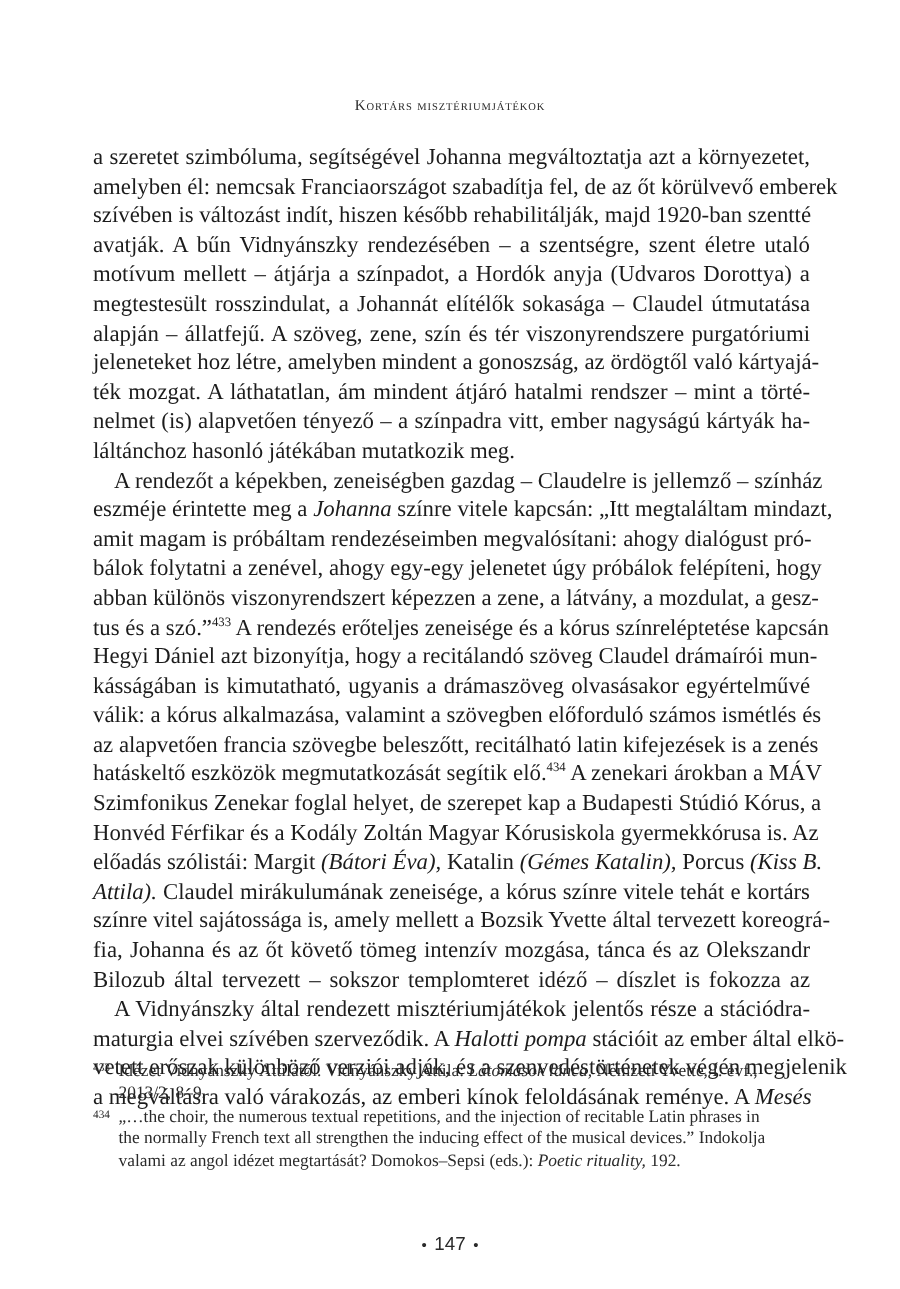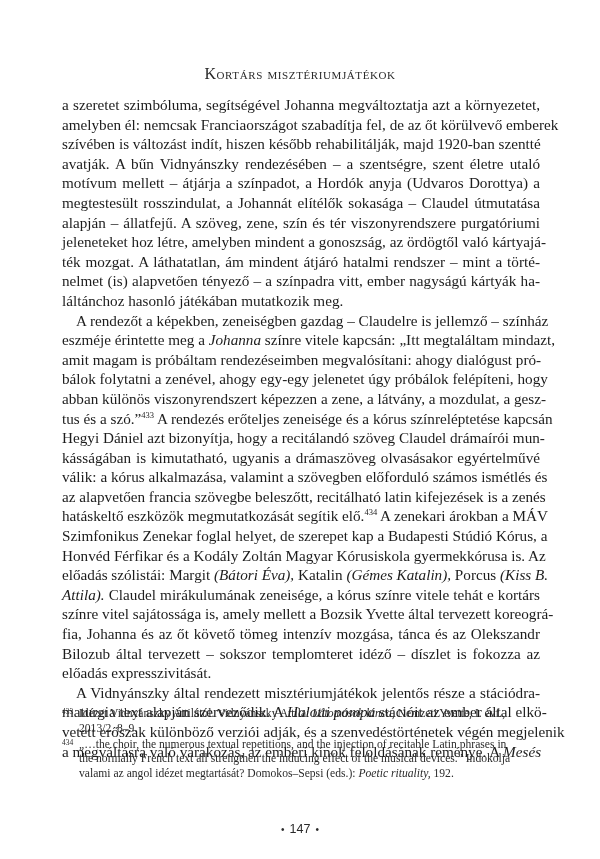--- a/index.html
+++ b/index.html
@@ -20,21 +20,21 @@
       left: 0; top: 0;
       width: 600px; height: 859px;
     }
     .running-head {
       position: absolute;
       top: 65px;
       left: 0;
       width: 600px;
       text-align: center;
       font-family: "Liberation Serif", serif;
-      font-size: 16px;
+      font-size: 10px;
       font-variant: small-caps;
       letter-spacing: 0.6px;
       color: #2a2a2a;
     }
     .body-text {
       position: absolute;
       left: 62px;
       top: 95px;
       width: 478px;
       font-family: "Liberation Serif", serif;
@@ -133,26 +133,25 @@
       <span class="line">válik: a kórus alkalmazása, valamint a szövegben előforduló számos ismétlés és</span>
       <span class="line">az alapvetően francia szövegbe beleszőtt, recitálható latin kifejezések is a zenés</span>
       <span class="line"><span>hatáskeltő eszközök megmutatkozását segítik elő.</span><sup class="fn-ref">434</sup><span> A zenekari árokban a MÁV</span></span>
       <span class="line">Szimfonikus Zenekar foglal helyet, de szerepet kap a Budapesti Stúdió Kórus, a</span>
       <span class="line">Honvéd Férfikar és a Kodály Zoltán Magyar Kórusiskola gyermekkórusa is. Az</span>
       <span class="line"><span>előadás szólistái: Margit </span><i>(Bátori Éva),</i><span> Katalin </span><i>(Gémes Katalin),</i><span>  Porcus </span><i>(Kiss B.</i></span>
       <span class="line"><i>Attila).</i><span> Claudel mirákulumának zeneisége, a kórus színre vitele tehát e kortárs</span></span>
       <span class="line">színre vitel sajátossága is, amely mellett a Bozsik Yvette által tervezett koreográ-</span>
       <span class="line">fia, Johanna és az őt követő tömeg intenzív mozgása, tánca és az Olekszandr</span>
       <span class="line">Bilozub által tervezett – sokszor templomteret idéző – díszlet is fokozza az</span>
-      <span class="line last">előadás expresszivitását.</span>
     </div>
 
     <div>
       <span class="line indent">A Vidnyánszky által rendezett misztériumjátékok jelentős része a stációdra-</span>
-      <span class="line"><span>maturgia text alapján szerveződik. A </span><i>Halotti pompa</i><span> stációit az ember által elkö-</span></span>
+      <span class="line"><span>maturgia elvei szívében szerveződik. A </span><i>Halotti pompa</i><span> stációit az ember által elkö-</span></span>
       <span class="line">vetett erőszak különböző verziói adják, és a szenvedéstörténetek végén megjelenik</span>
       <span class="line"><span>a megváltásra való várakozás, az emberi kínok feloldásának reménye. A </span><i>Mesés</i></span>
     </div>
   </div>
 
   <div class="footnotes">
     <div class="footnote">
       <span class="fn-num">433</span>
       <span class="fn-line"><span>Idézet Vidnyánszky Attilától. Vidnyánszky Attila: </span><i>Látomások lánca,</i><span> Nemzeti Yvette, I. évf.,</span></span>
       <span class="fn-line">2013/2, 8–9.</span>

